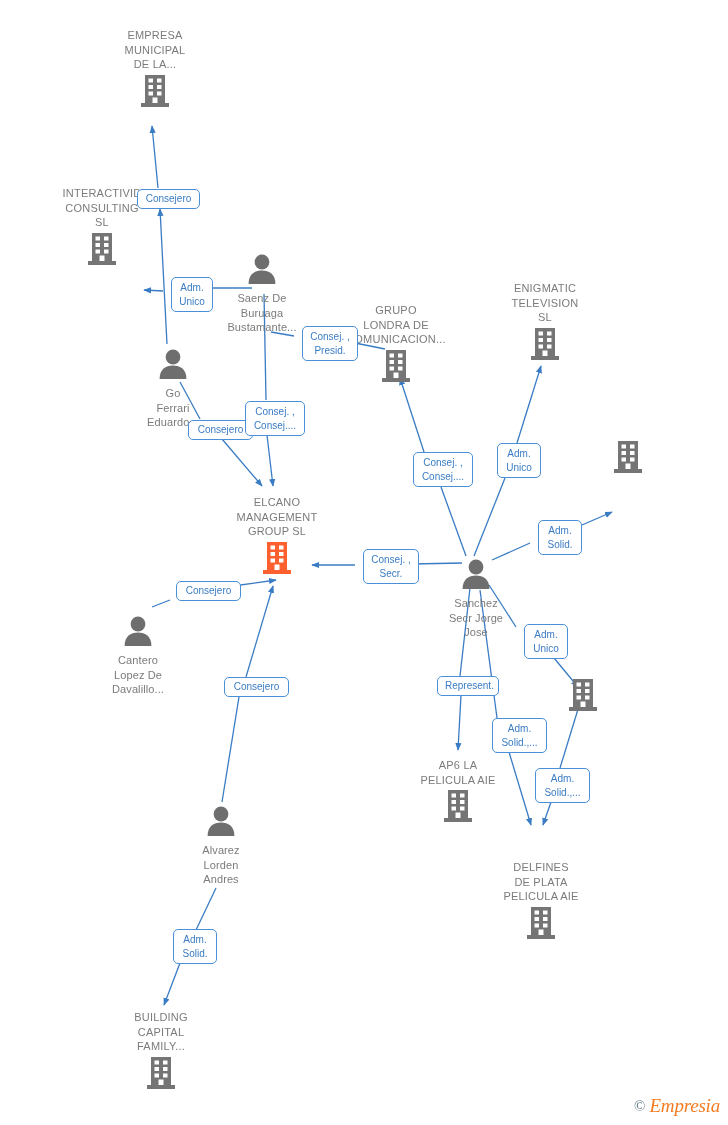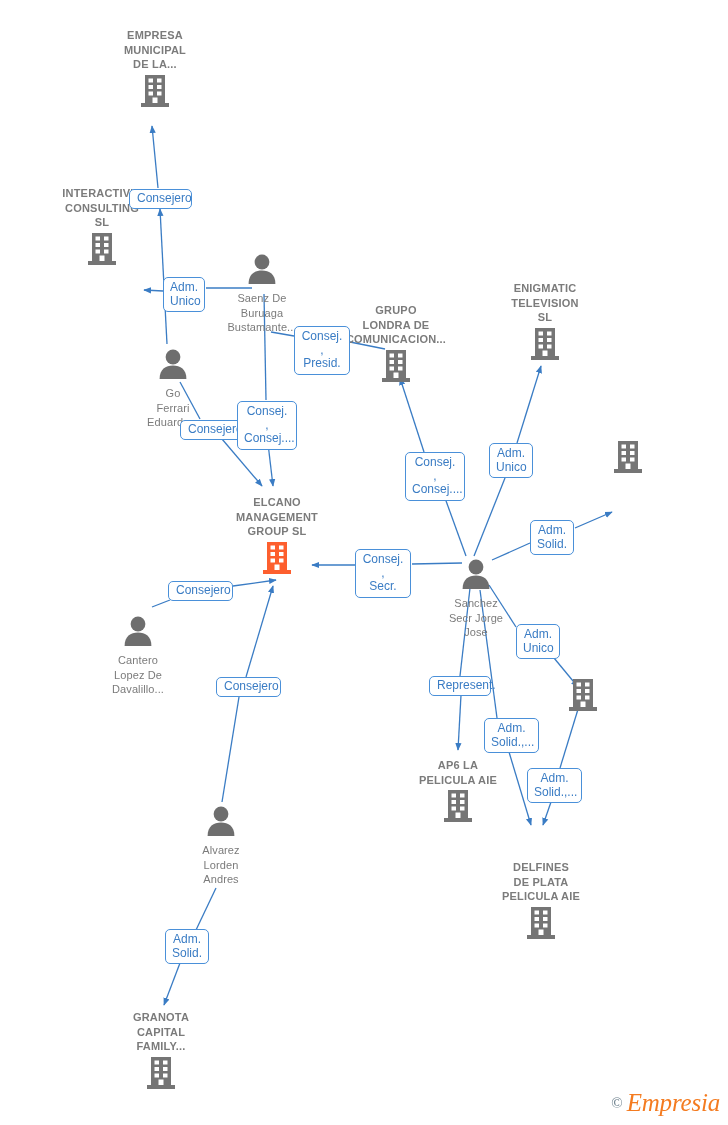--- a/index.html
+++ b/index.html
@@ -36,21 +36,21 @@
   .node .label{
     display:block;
     font-size:11px;
     line-height:14.6px;
     color:#7b7b7b;
     letter-spacing:.1px;
     white-space:pre-line;
   }
   .node.company .label{
     color:#7b7b7b;
-    font-weight:bold;
+    font-weight:normal;
     letter-spacing:.2px;
     text-align:center;
   }
   .node.person .label{
     color:#7b7b7b;
     font-weight:normal;
   }
   
   .node.company .label{ margin-bottom:2px; }
   .node.person  .label{ margin-top:2px; }
@@ -58,47 +58,48 @@
   .node.focus .label{ color:#7b7b7b; }
 
   
   .chip{
     position:absolute;
     box-sizing:border-box;
     border:1px solid #4a90d9;
     border-radius:5px;
     background:#ffffff;
     color:#3a7cc4;
-    font-size:12px;
+    font-size:10px;
     line-height:13.5px;
     text-align:center;
     padding:3px 6px;
     white-space:pre-line;
     z-index:6;
+    margin-left:8px;
   }
   .chip.one-line{ padding:2px 7px; }
 
   
   #watermark{
     position:absolute;
     right:8px;
     bottom:8px;
     display:flex;
     align-items:center;
     gap:4px;
     z-index:9;
     user-select:none;
   }
   #watermark .c{
     font-size:15px;
     color:#6b7f8c;
     font-family:"Liberation Serif","DejaVu Serif",serif;
   }
   #watermark .wm-text{
-    font-size:25px;
+    font-size:19px;
     color:#f47b20;
     font-family:"Liberation Serif","DejaVu Serif",serif;
     font-style:italic;
     letter-spacing:-.2px;
   }
 </style>
 </head>
 <body>
 
 <div id="canvas">
@@ -338,21 +339,21 @@
             <rect x="8.5" y="4.5" width="4.5" height="4" fill="#fff"></rect>
             <rect x="17" y="4.5" width="4.5" height="4" fill="#fff"></rect>
             <rect x="8.5" y="11" width="4.5" height="4" fill="#fff"></rect>
             <rect x="17" y="11" width="4.5" height="4" fill="#fff"></rect>
             <rect x="8.5" y="17.5" width="4.5" height="4" fill="#fff"></rect>
             <rect x="17" y="17.5" width="4.5" height="4" fill="#fff"></rect>
             <rect x="12.5" y="23.5" width="5" height="5.5" fill="#fff"></rect>
           </svg></span>
       </div>
       <div class="node company" style="left: 161px; top: 1010px;">
-        <span class="label">GRANOTA
+        <span class="label">BUILDING
 CAPITAL
 FAMILY...</span>
         <span class="icon"><svg width="30" height="34" viewBox="0 0 30 34" xmlns="http://www.w3.org/2000/svg" aria-hidden="true">
             <rect x="5" y="1" width="20" height="28" fill="#757575"></rect>
             <rect x="1" y="29" width="28" height="4" fill="#757575"></rect>
             <rect x="8.5" y="4.5" width="4.5" height="4" fill="#fff"></rect>
             <rect x="17" y="4.5" width="4.5" height="4" fill="#fff"></rect>
             <rect x="8.5" y="11" width="4.5" height="4" fill="#fff"></rect>
             <rect x="17" y="11" width="4.5" height="4" fill="#fff"></rect>
             <rect x="8.5" y="17.5" width="4.5" height="4" fill="#fff"></rect>

